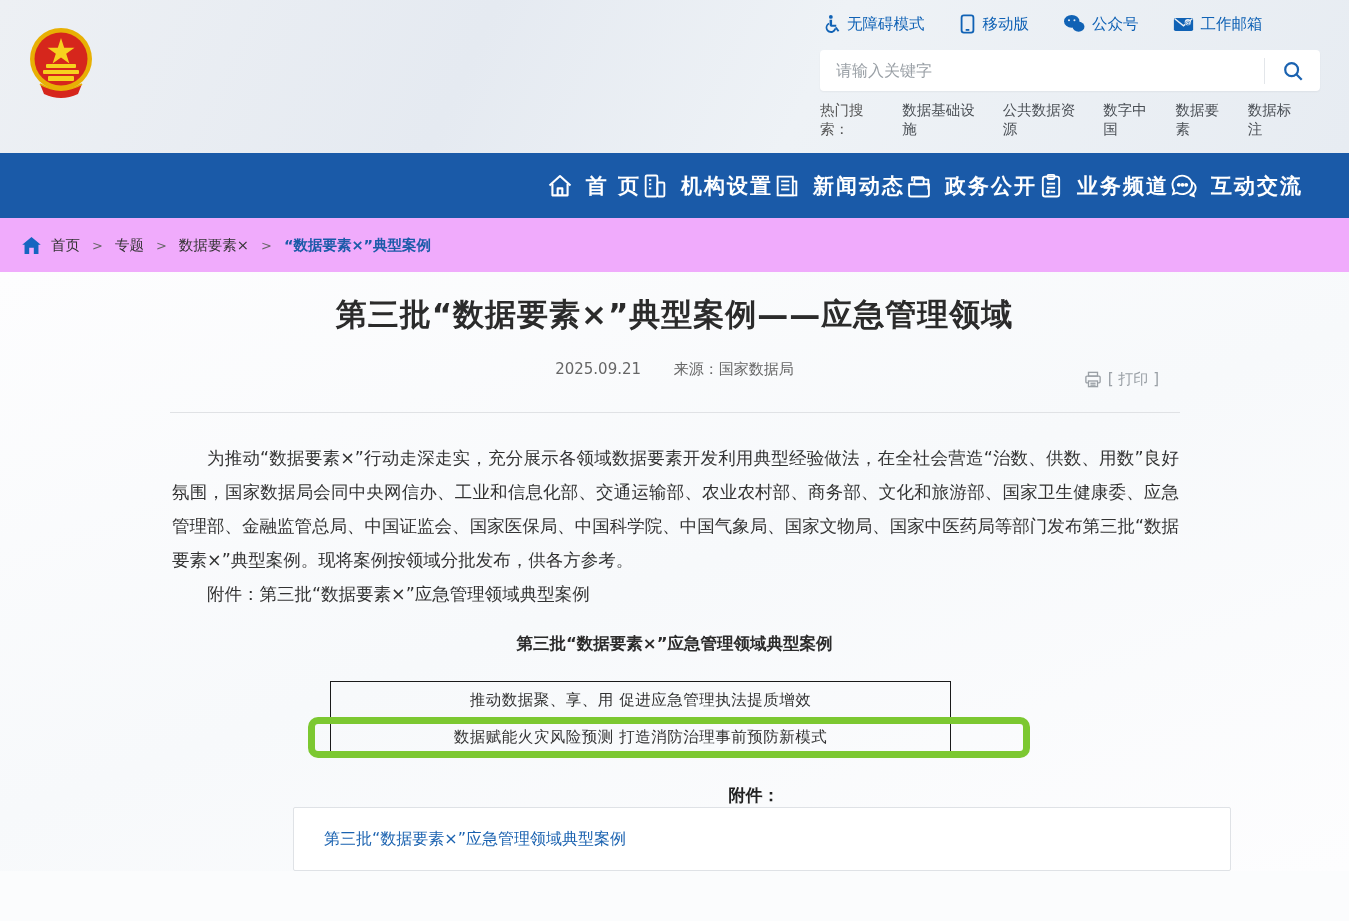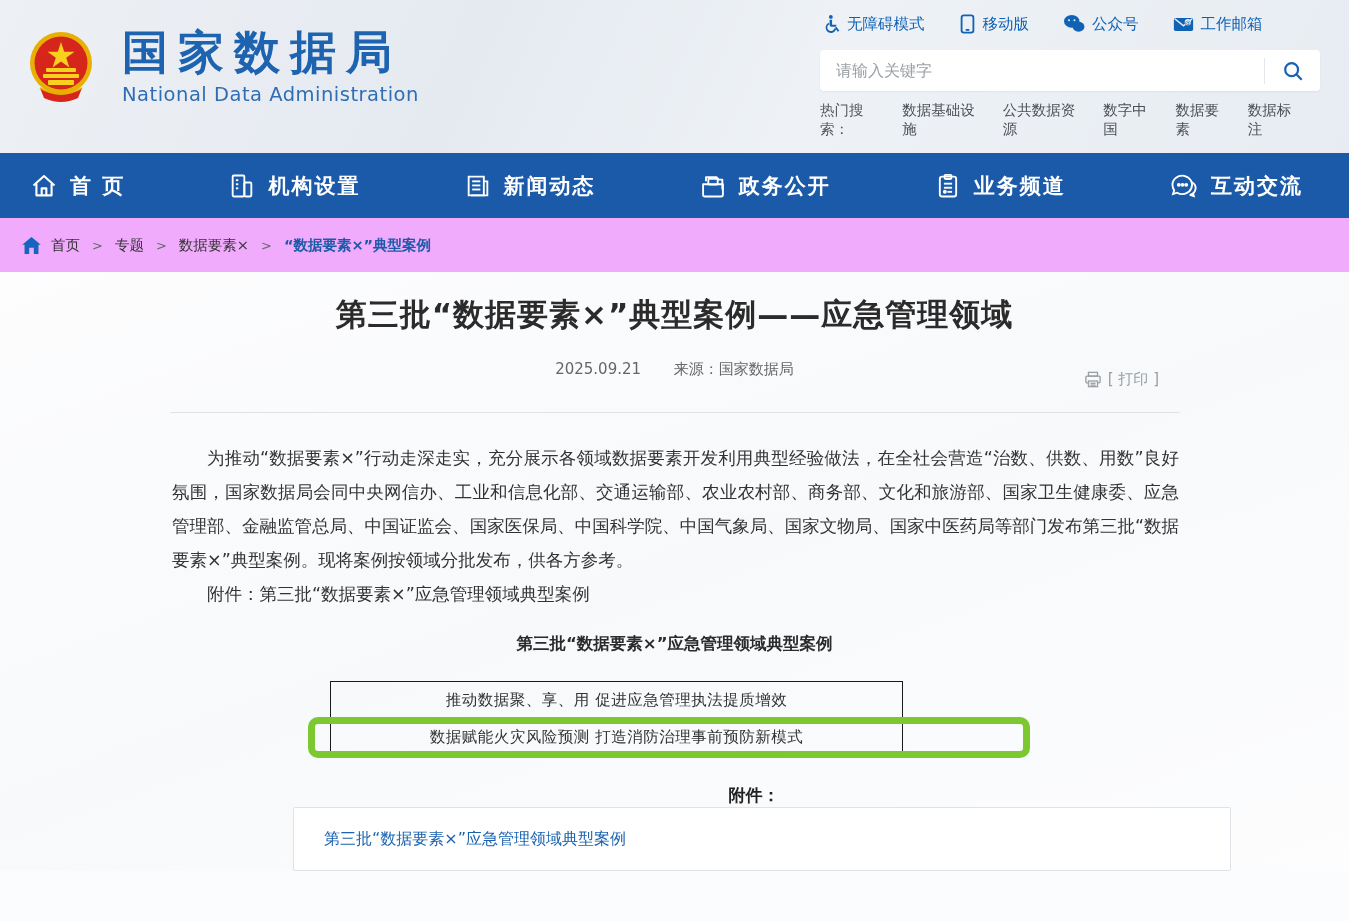--- a/index.html
+++ b/index.html
@@ -42,21 +42,21 @@
     width:56px; height:26px; border:none; background:transparent;
     border-left:1px solid #e3e6ea; cursor:pointer;
     display:flex; align-items:center; justify-content:center; color:#1a62b0;
   }
   .hot-search { margin-top:10px; display:flex; align-items:center; font-size:14.5px; color:#555; }
   .hot-search .hot-label { color:#555; margin-right:12px; }
   .hot-search a { color:#4a4f55; text-decoration:none; margin-right:16px; cursor:pointer; }
   
   .main-nav {
     height:65px; background:#1a5aa8;
-    display:flex; align-items:center; justify-content:space-between;
+    display:flex; align-items:center; justify-content:flex-end;
     padding:0 46px 0 30px;
   }
   .nav-item { display:flex; align-items:center; gap:12px; color:#fff; cursor:pointer; }
   .nav-item .nav-label { font-size:21px; font-weight:bold; letter-spacing:2px; }
   .nav-item svg { display:block; }
   
   .breadcrumb-bar {
     height:54px; background:#f0abfc;
     display:flex; align-items:center; padding-left:22px;
     font-size:14.5px; color:#333;
@@ -85,21 +85,21 @@
   .article-body { width:1007px; margin:28px auto 0 172px; }
   .article-body p {
     font-size:17.5px; line-height:34px; color:#333;
     text-align:justify; text-indent:2em;
   }
   .attach-line { margin-top:0; }
   .table-heading {
     text-align:center; font-size:16.5px; font-weight:bold; color:#2b2b2b; margin-top:22px;
   }
   .case-table-wrap { position:relative; width:675px; margin:26px 0 0 330px; }
-  table.case-table { width:573px; border-collapse:collapse; }
+  table.case-table { width:621px; border-collapse:collapse; }
   table.case-table td {
     border:1.5px solid #1a1a1a; height:37px; text-align:center;
     font-size:15.5px; color:#333; letter-spacing:0.5px;
   }
   .green-highlight {
     position:absolute; left:-22px; width:722px; top:36px; height:41px;
     border:7px solid #7cc831; border-radius:10px; pointer-events:none;
   }
   .rank-note { margin:20px 0 0 215px; font-size:16.5px; color:#333; }
   .attach-section { display:flex; align-items:center; margin:28px 0 0 175px;flex-direction:column; }
@@ -118,24 +118,20 @@
     <svg class="emblem" viewBox="0 0 66 72">
       <ellipse cx="33" cy="33" rx="31" ry="31" fill="#e8b004"></ellipse>
       <ellipse cx="33" cy="33" rx="26.5" ry="26.5" fill="#d6261c"></ellipse>
       <path d="M33 12 l3.2 9.8 10.3 0 -8.3 6 3.2 9.8 -8.4 -6 -8.4 6 3.2 -9.8 -8.3 -6 10.3 0 z" fill="#f7d11e"></path>
       <rect x="18" y="38" width="30" height="4" rx="1" fill="#f7d11e"></rect>
       <rect x="15" y="44" width="36" height="4" rx="1" fill="#f7d11e"></rect>
       <rect x="20" y="50" width="26" height="5" rx="1" fill="#f7d11e"></rect>
       <path d="M12 58 q21 12 42 0 l-4 10 q-17 8 -34 0 z" fill="#d6261c"></path>
       <path d="M12 58 q21 12 42 0" fill="none" stroke="#e8b004" stroke-width="2"></path>
     </svg>
-    <div class="brand-text">
-      <div class="brand-cn">国家数据局</div>
-      <div class="brand-en">National Data Administration</div>
-    </div>
   </div>
 
   <div class="header-right">
     <div class="utility-row">
       <div class="utility-link">
         <svg width="20" height="20" viewBox="0 0 24 24" fill="#1062b5">
             <circle cx="13" cy="3.5" r="2.3"></circle>
             <path d="M11.5 7h3v6h5v2.4h-5.2c-1.5 0-2.8-1.2-2.8-2.8z"></path>
             <path d="M10.5 10.5a6.4 6.4 0 1 0 8.9 7.3l-2-.6a4.4 4.4 0 1 1-6.3-5z"></path>
             <path d="M17.8 16.5l3.6 4.8 1.8-1.3-3.2-4.5z"></path>

